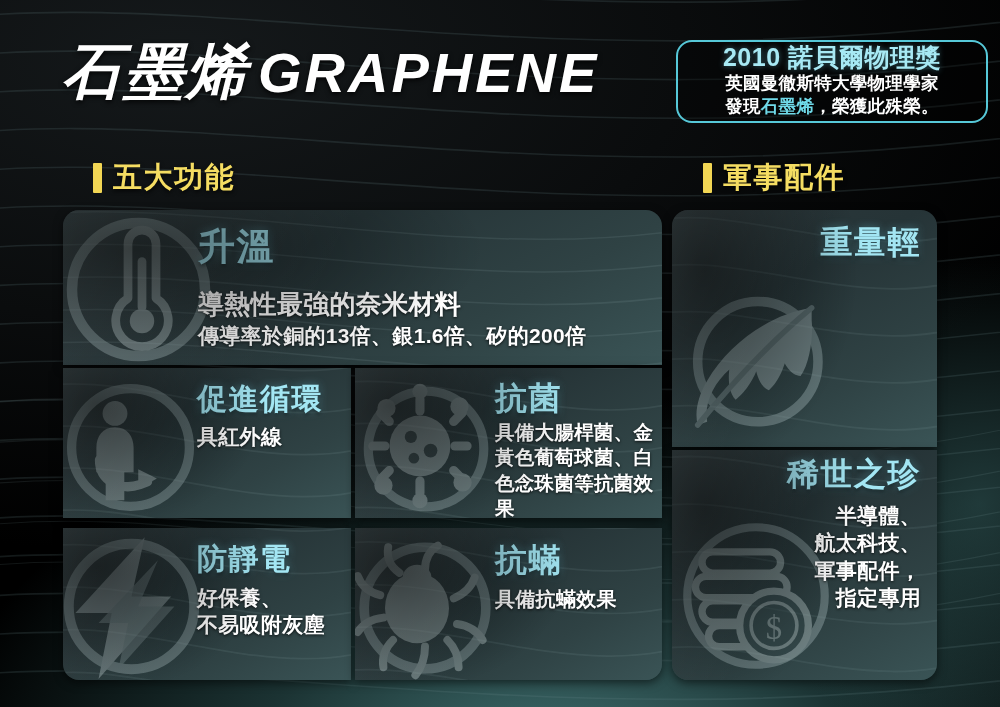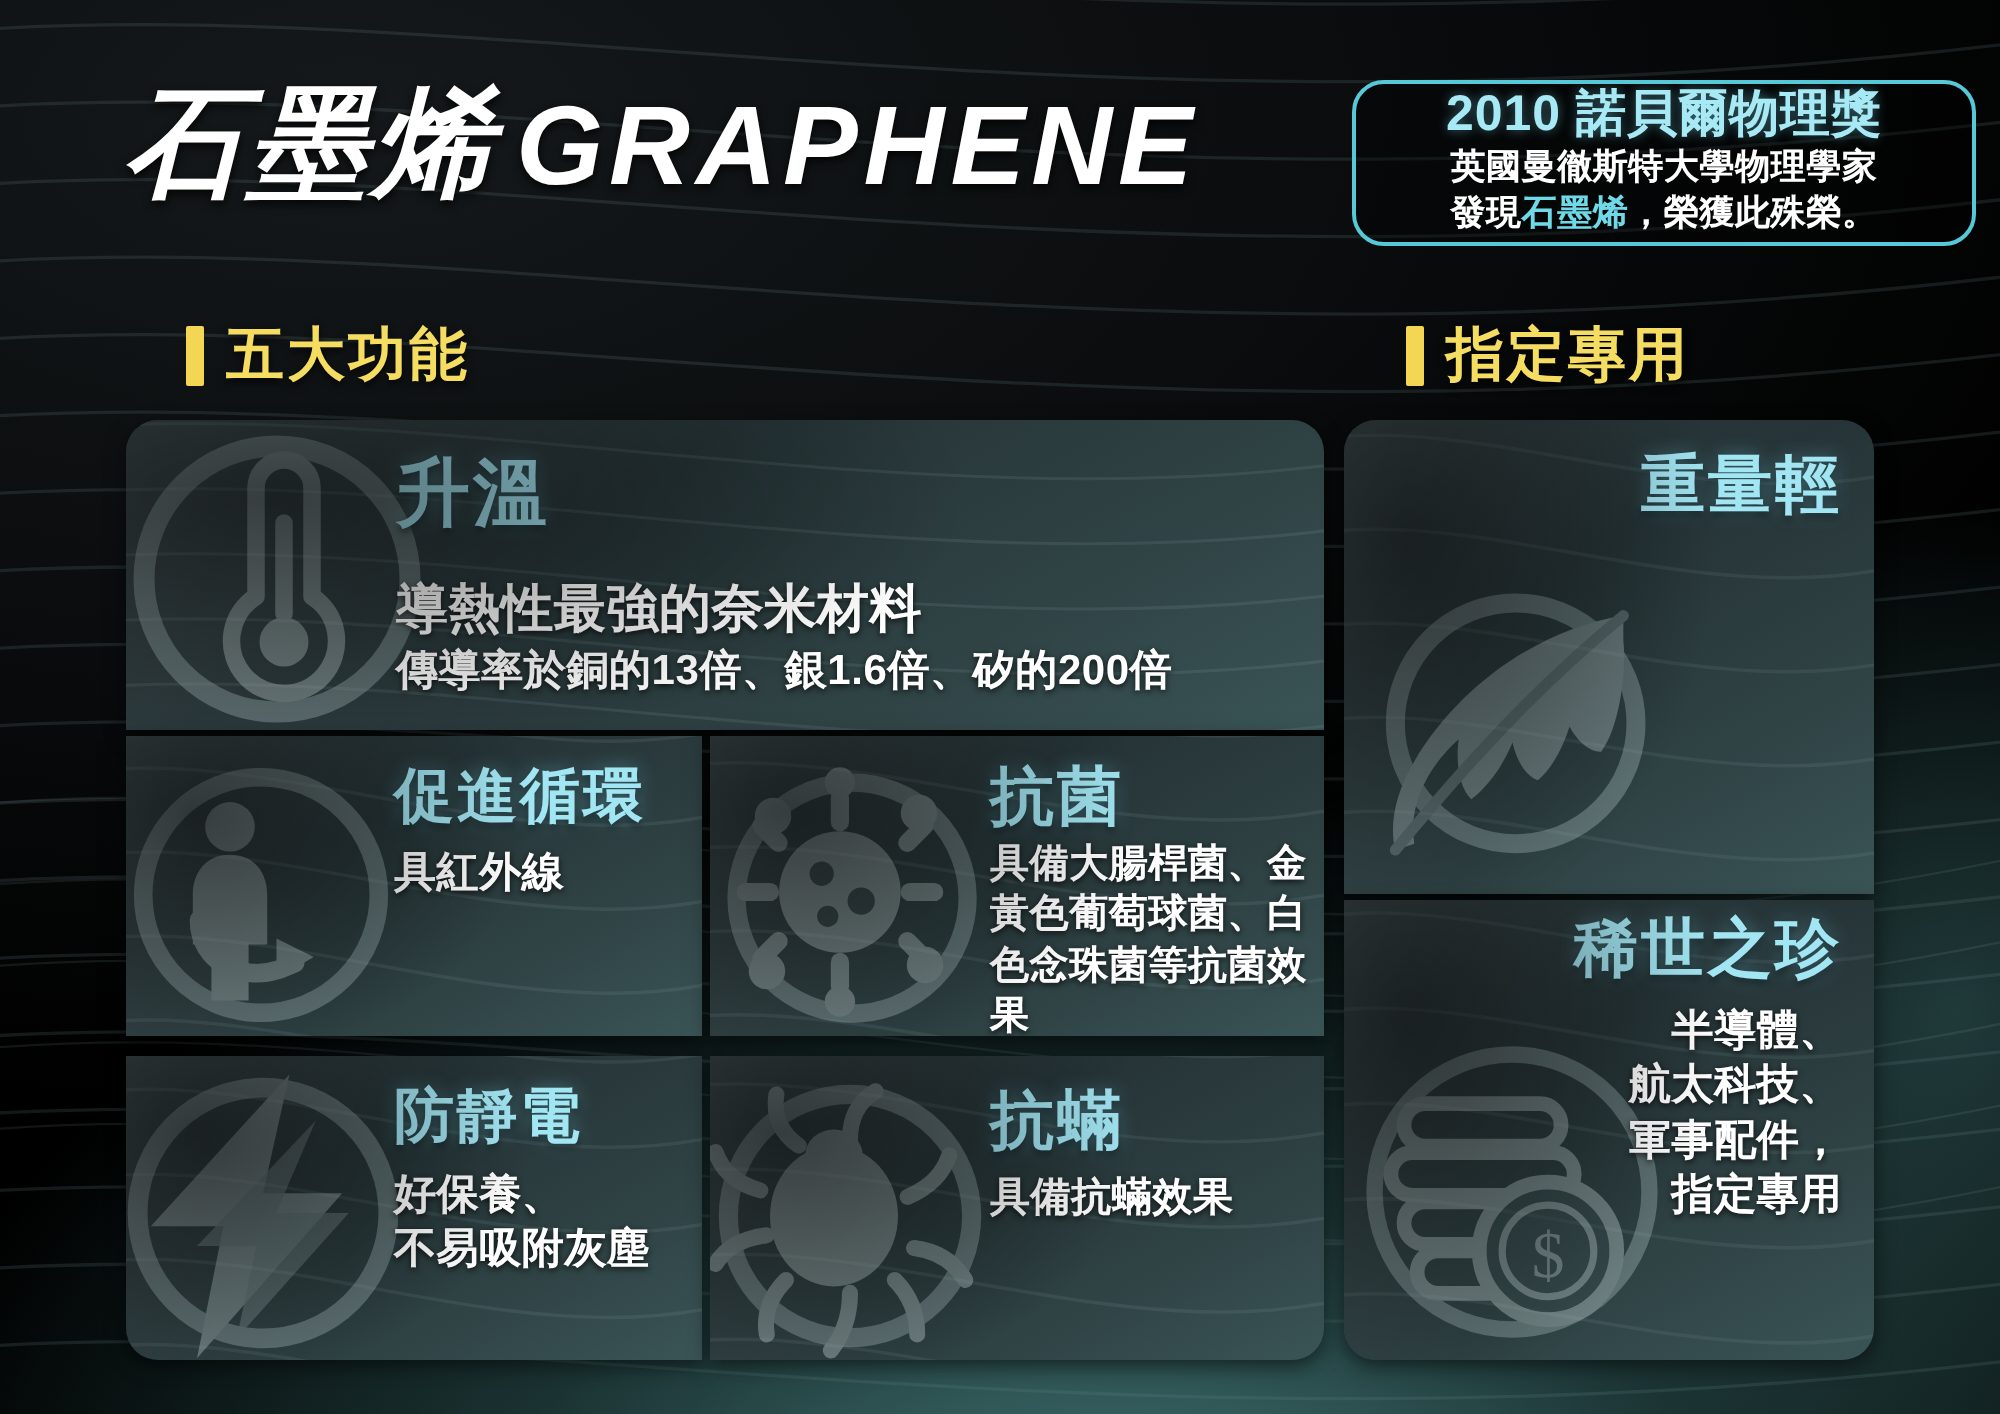--- a/index.html
+++ b/index.html
@@ -199,21 +199,21 @@
     <div class="nobel-sub"><span>發現</span><span class="hl">石墨烯</span><span>，榮獲此殊榮。</span></div>
   </div>
 </div>
 
 <div class="sec" id="sec-left">
   <div class="bar"></div>
   <div class="lbl">五大功能</div>
 </div>
 <div class="sec" id="sec-right">
   <div class="bar"></div>
-  <div class="lbl">指定專用</div>
+  <div class="lbl">軍事配件</div>
 </div>
 
 <div class="board">
 
   <div class="card" id="card-heat">
     <div class="streaks">
       <svg viewBox="0 0 600 200" preserveAspectRatio="none">
         <g fill="none" stroke="#b9d6d8" stroke-width="1.4" opacity="0.22">
           <path d="M-30,10 C160,-30 420,70 640,0"></path>
           <path d="M-30,40 C160,0 420,100 640,30"></path>

